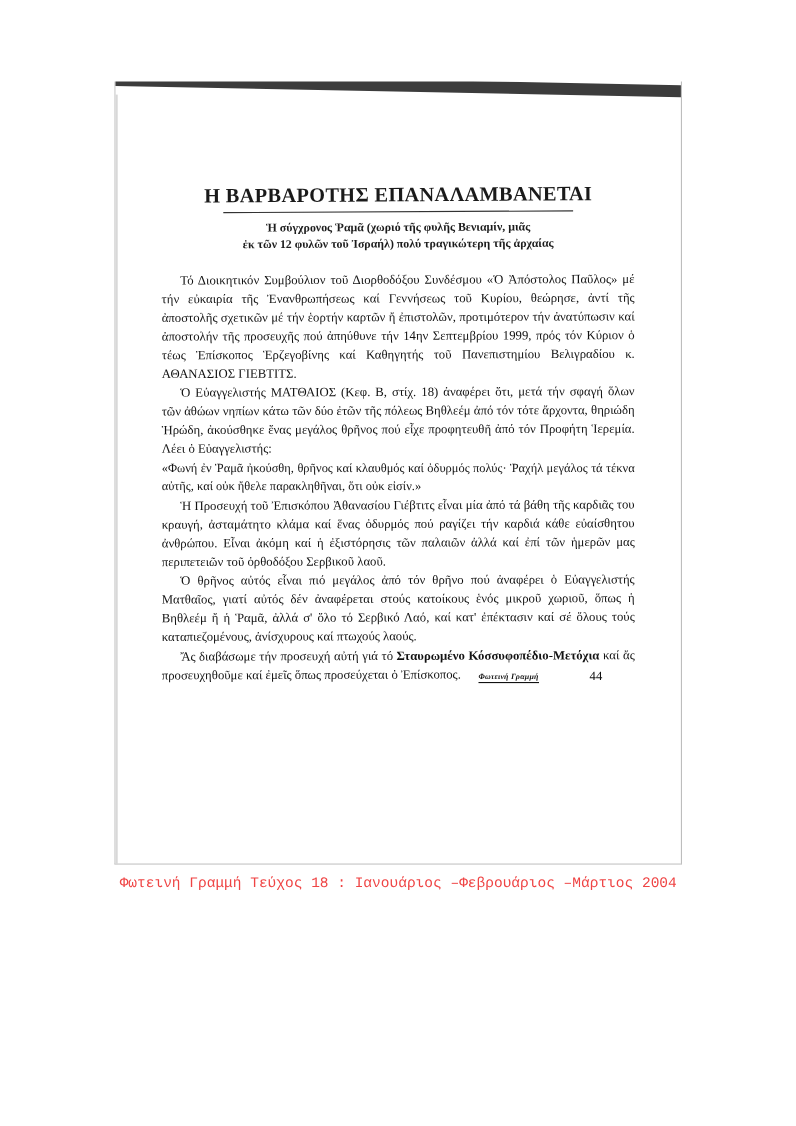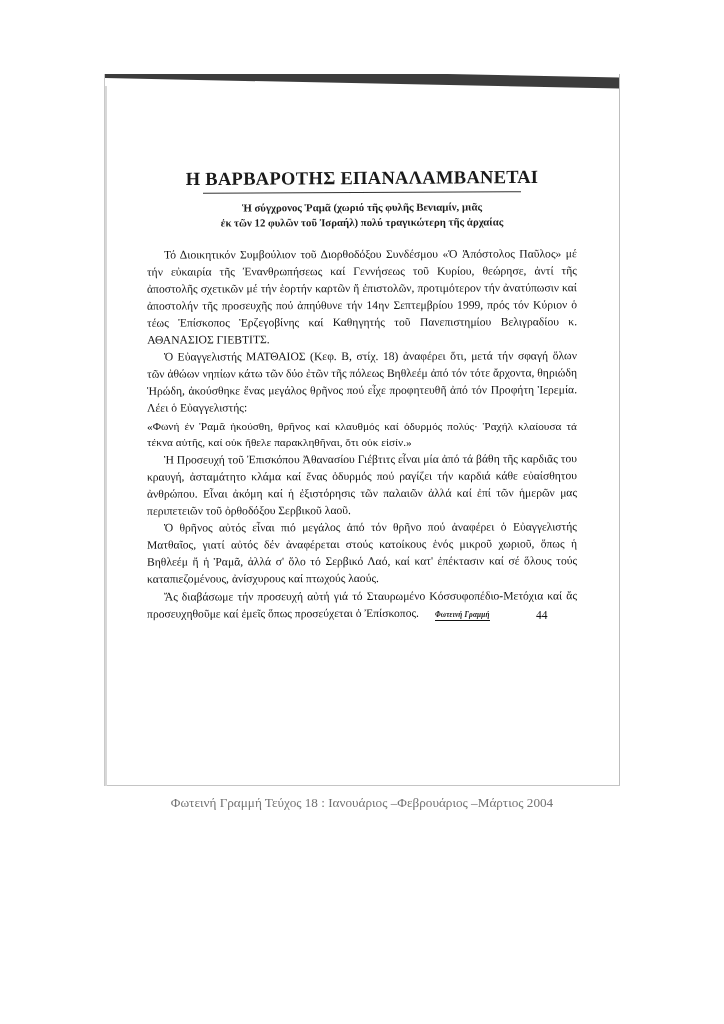--- a/index.html
+++ b/index.html
@@ -107,21 +107,21 @@
     transform: rotate(-0.18deg);
   }
   .quote {
     font-size: 11.3px;
     line-height: 1.45;
     text-align: justify;
     color: #141414;
     margin: 1px 0 1px 0;
     text-indent: 0;
   }
-  .bold { font-weight: normal; }
+  .bold { font-weight: bold; }
 
   
   .scan-footer {
     position: absolute;
     left: 42px;
     top: 535px;
     width: 430px;
     height: 20px;
   }
   .scan-footer .logo {
@@ -144,23 +144,23 @@
     color: #111;
   }
 
   
   .caption {
     position: absolute;
     left: 0;
     top: 795px;
     width: 724px;
     text-align: center;
-    font-family: Liberation Serif, serif;
+    font-family: Liberation Mono, monospace;
     font-size: 13.2px;
-    color: #737373;
+    color: #ef4444;
   }
 </style>
 </head>
 <body>
 
 <div class="page-scan">
 
   <div class="scan-edge-top">
     <div class="bar"></div>
   </div>
@@ -171,21 +171,21 @@
     <h1 class="doc-title">Η ΒΑΡΒΑΡΟΤΗΣ ΕΠΑΝΑΛΑΜΒΑΝΕΤΑΙ</h1>
     <div class="title-rule"></div>
 
     <div class="subtitle">
       <span class="ln">Ἡ σύγχρονος Ῥαμᾶ (χωριό τῆς φυλῆς Βενιαμίν, μιᾶς</span>
       <span class="ln">ἐκ τῶν 12 φυλῶν τοῦ Ἰσραήλ) πολύ τραγικώτερη τῆς ἀρχαίας</span>
     </div>
 
     <p class="para">Τό Διοικητικόν Συμβούλιον τοῦ Διορθοδόξου Συνδέσμου «Ὁ Ἀπόστολος Παῦλος» μέ τήν εὐκαιρία τῆς Ἐνανθρωπήσεως καί Γεννήσεως τοῦ Κυρίου, θεώρησε, ἀντί τῆς ἀποστολῆς σχετικῶν μέ τήν ἑορτήν καρτῶν ἤ ἐπιστολῶν, προτιμότερον τήν ἀνατύπωσιν καί ἀποστολήν τῆς προσευχῆς πού ἀπηύθυνε τήν 14ην Σεπτεμβρίου 1999, πρός τόν Κύριον ὁ τέως Ἐπίσκοπος Ἑρζεγοβίνης καί Καθηγητής τοῦ Πανεπιστημίου Βελιγραδίου κ. ΑΘΑΝΑΣΙΟΣ ΓΙΕΒΤΙΤΣ.</p>
     <p class="para">Ὁ Εὐαγγελιστής ΜΑΤΘΑΙΟΣ (Κεφ. Β, στίχ. 18) ἀναφέρει ὅτι, μετά τήν σφαγή ὅλων τῶν ἀθώων νηπίων κάτω τῶν δύο ἐτῶν τῆς πόλεως Βηθλεέμ ἀπό τόν τότε ἄρχοντα, θηριώδη Ἡρώδη, ἀκούσθηκε ἕνας μεγάλος θρῆνος πού εἶχε προφητευθῆ ἀπό τόν Προφήτη Ἱερεμία. Λέει ὁ Εὐαγγελιστής:</p>
-    <p class="quote">«Φωνή ἐν Ῥαμᾶ ἠκούσθη, θρῆνος καί κλαυθμός καί ὀδυρμός πολύς· Ῥαχήλ κλαίουσα τά τέκνα αὐτῆς, καί οὐκ ἤθελε παρακληθῆναι, ὅτι οὐκ εἰσίν.»</p>
+    <p class="quote">«Φωνή ἐν Ῥαμᾶ ἠκούσθη, θρῆνος καί κλαυθμός καί ὀδυρμός πολύς· Ῥαχήλ μεγάλος τά τέκνα αὐτῆς, καί οὐκ ἤθελε παρακληθῆναι, ὅτι οὐκ εἰσίν.»</p>
     <p class="para">Ἡ Προσευχή τοῦ Ἐπισκόπου Ἀθανασίου Γιέβτιτς εἶναι μία ἀπό τά βάθη τῆς καρδιᾶς του κραυγή, ἀσταμάτητο κλάμα καί ἕνας ὀδυρμός πού ραγίζει τήν καρδιά κάθε εὐαίσθητου ἀνθρώπου. Εἶναι ἀκόμη καί ἡ ἐξιστόρησις τῶν παλαιῶν ἀλλά καί ἐπί τῶν ἡμερῶν μας περιπετειῶν τοῦ ὀρθοδόξου Σερβικοῦ λαοῦ.</p>
     <p class="para">Ὁ θρῆνος αὐτός εἶναι πιό μεγάλος ἀπό τόν θρῆνο πού ἀναφέρει ὁ Εὐαγγελιστής Ματθαῖος, γιατί αὐτός δέν ἀναφέρεται στούς κατοίκους ἑνός μικροῦ χωριοῦ, ὅπως ἡ Βηθλεέμ ἤ ἡ Ῥαμᾶ, ἀλλά σ' ὅλο τό Σερβικό Λαό, καί κατ' ἐπέκτασιν καί σέ ὅλους τούς καταπιεζομένους, ἀνίσχυρους καί πτωχούς λαούς.</p>
     <p class="para">Ἄς διαβάσωμε τήν προσευχή αὐτή γιά τό <span class="bold">Σταυρωμένο</span> <span class="bold">Κόσσυφοπέδιο-Μετόχια</span> καί ἄς προσευχηθοῦμε καί ἐμεῖς ὅπως προσεύχεται ὁ Ἐπίσκοπος.</p>
 
   </div>
 
   <div class="scan-footer">
     <div class="logo">Φωτεινή Γραμμή</div>
     <div class="pageno">44</div>
   </div>

